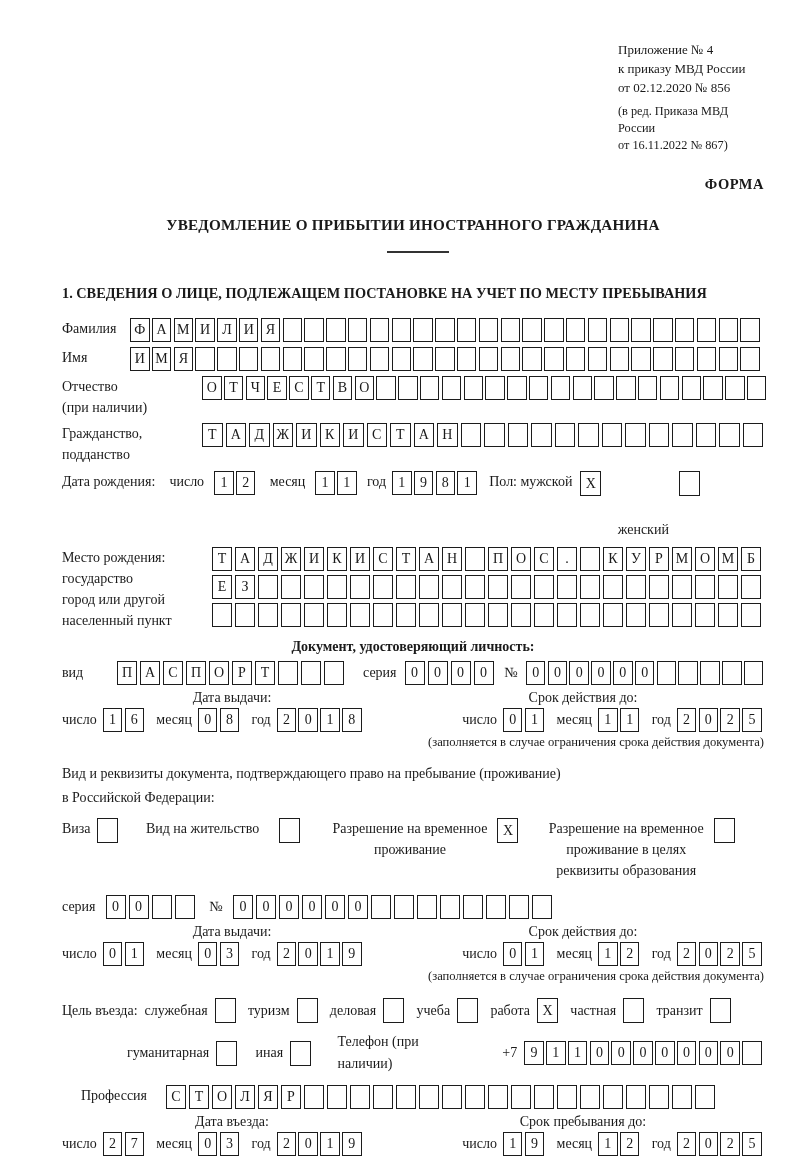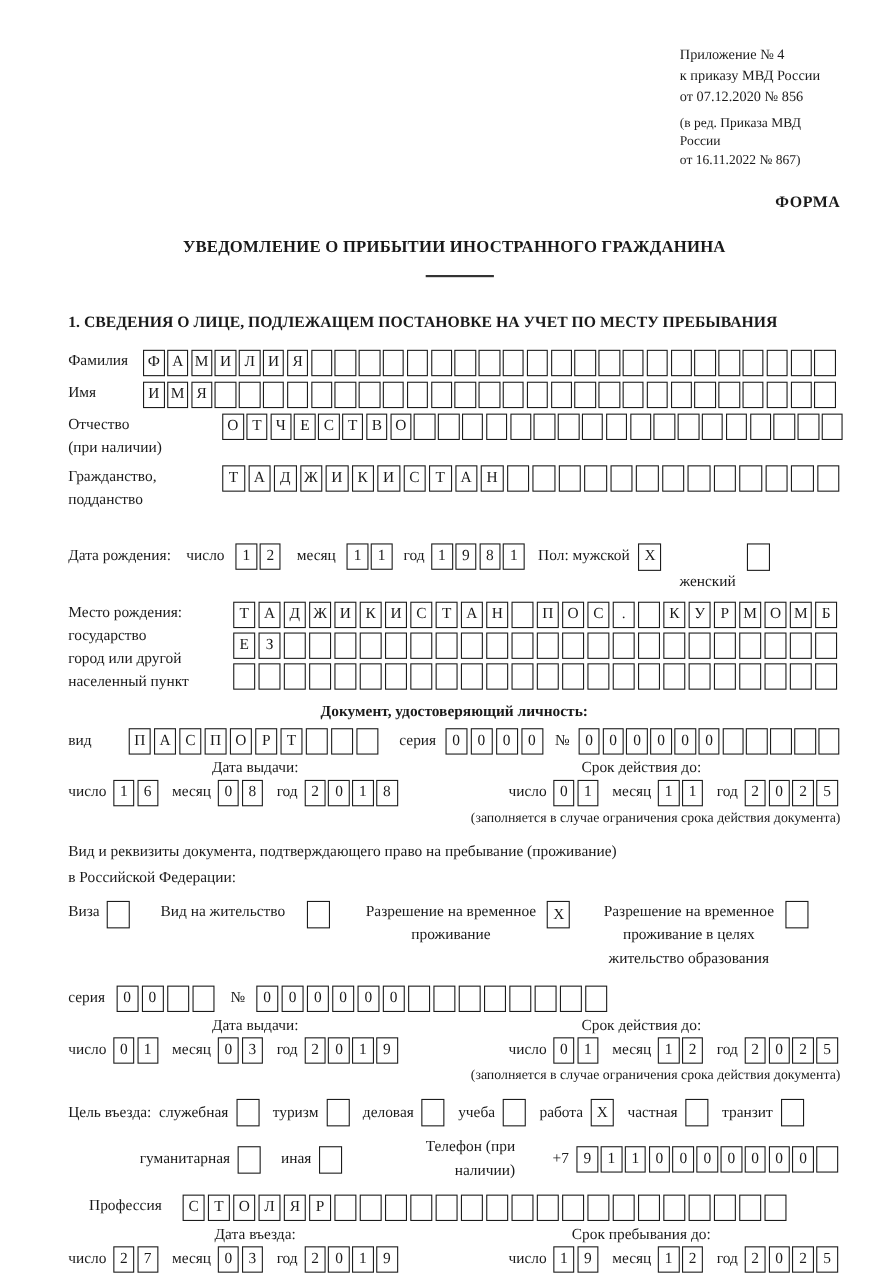--- a/index.html
+++ b/index.html
@@ -68,21 +68,21 @@
   .intro { font-size:14px; line-height:24px; margin-top:12px; }
 </style>
 </head>
 <body>
 
 <div class="page">
 
   <div class="appendix">
     <div>Приложение № 4</div>
     <div>к приказу МВД России</div>
-    <div>от 07.12.2020 № 856</div>
+    <div>от 02.12.2020 № 856</div>
     <div class="gap"></div>
     <div class="small">(в ред. Приказа МВД России</div>
     <div class="small">от 16.11.2022 № 867)</div>
   </div>
 
   <div class="forma">ФОРМА</div>
 
   <div class="title">
     <div>УВЕДОМЛЕНИЕ О ПРИБЫТИИ ИНОСТРАННОГО ГРАЖДАНИНА</div>
     <div><span class="blank-line"></span></div>
@@ -221,21 +221,21 @@
         <span class="cell"></span>
         <span class="cell"></span>
         <span class="cell"></span>
         <span class="cell"></span>
         <span class="cell"></span>
         <span class="cell"></span>
         <span class="cell"></span>
       </div>
   </div>
 
-  <div class="row" style="margin-top:6px; align-items:center;">
+  <div class="row" style="margin-top:6px; ">
     <span class="lbl" style="margin-right:14px;">Дата рождения:</span>
     <span class="lbl" style="margin-right:10px;">число</span>
     <span class="cells" style="margin-right:12px;">
         <span class="cell">1</span>
         <span class="cell">2</span>
       </span>
     <span class="lbl" style="margin-right:10px;">месяц</span>
     <span class="cells" style="margin-right:8px;">
         <span class="cell">1</span>
         <span class="cell">1</span>
@@ -457,21 +457,21 @@
         <div>проживание</div>
       </div>
       <span class="cells cb" style="margin-left:10px;">
           <span class="cell">X</span>
         </span>
     </div>
     <div class="opt" style="margin-left:14px;">
       <div class="optlbl">
         <div>Разрешение на временное</div>
         <div>проживание в целях</div>
-        <div>жительство образования</div>
+        <div>реквизиты образования</div>
       </div>
       <span class="cells cb" style="margin-left:10px;">
           <span class="cell"></span>
         </span>
     </div>
   </div>
 
   <div class="row" style="margin-top:14px; align-items:center;">
     <span class="lbl" style="margin-right:10px;">серия</span>
     <span class="cells cw20" style="margin-right:12px;">
@@ -572,21 +572,21 @@
     <span class="lbl">частная</span>
     <span class="cells cb">
         <span class="cell"></span>
       </span>
     <span class="lbl">транзит</span>
     <span class="cells cb" style="margin-right:0;">
         <span class="cell"></span>
       </span>
   </div>
 
-  <div class="purpose-line" style="margin-top:8px; padding-left:65px;text-align:right;">
+  <div class="purpose-line" style="margin-top:8px; padding-left:65px;">
     <span class="lbl">гуманитарная</span>
     <span class="cells cb" style="margin-right:16px;">
         <span class="cell"></span>
       </span>
     <span class="lbl">иная</span>
     <span class="cells cb" style="margin-right:24px;">
         <span class="cell"></span>
       </span>
     <span class="lbl" style="margin-right:34px;">Телефон (при наличии)</span>
     <span class="lbl">+7</span>

